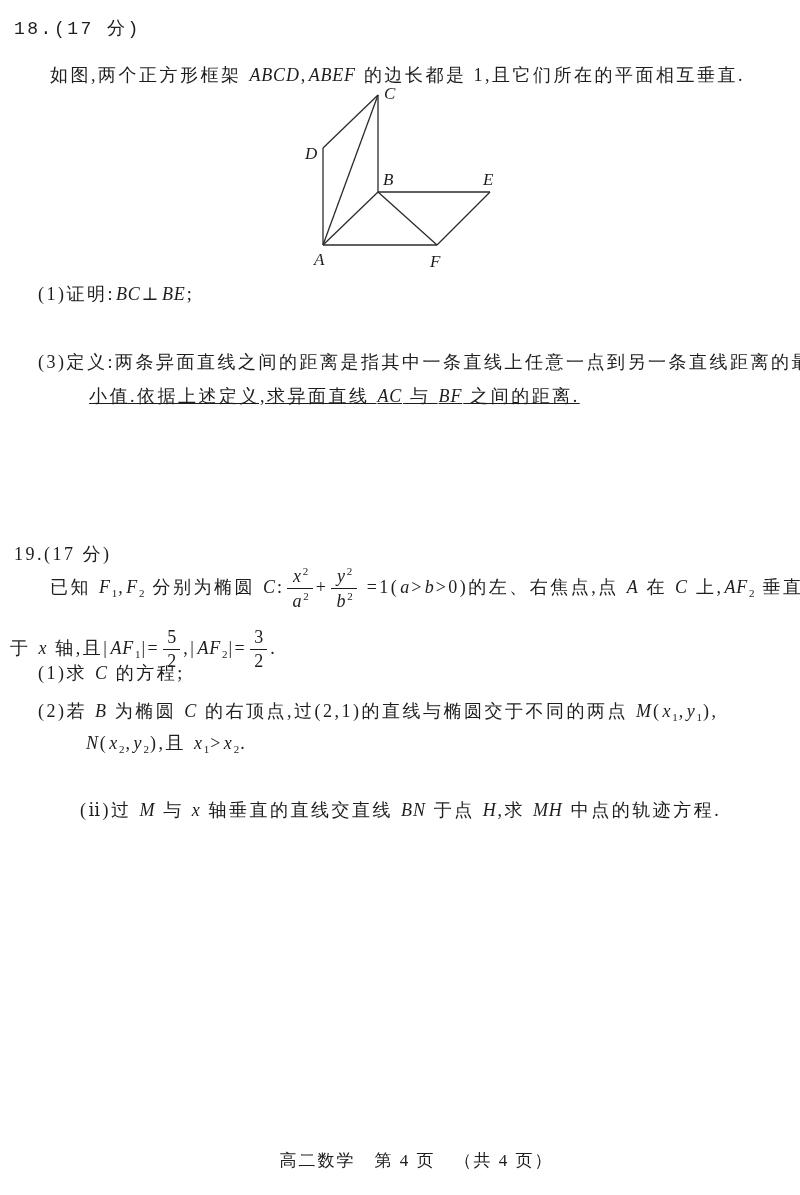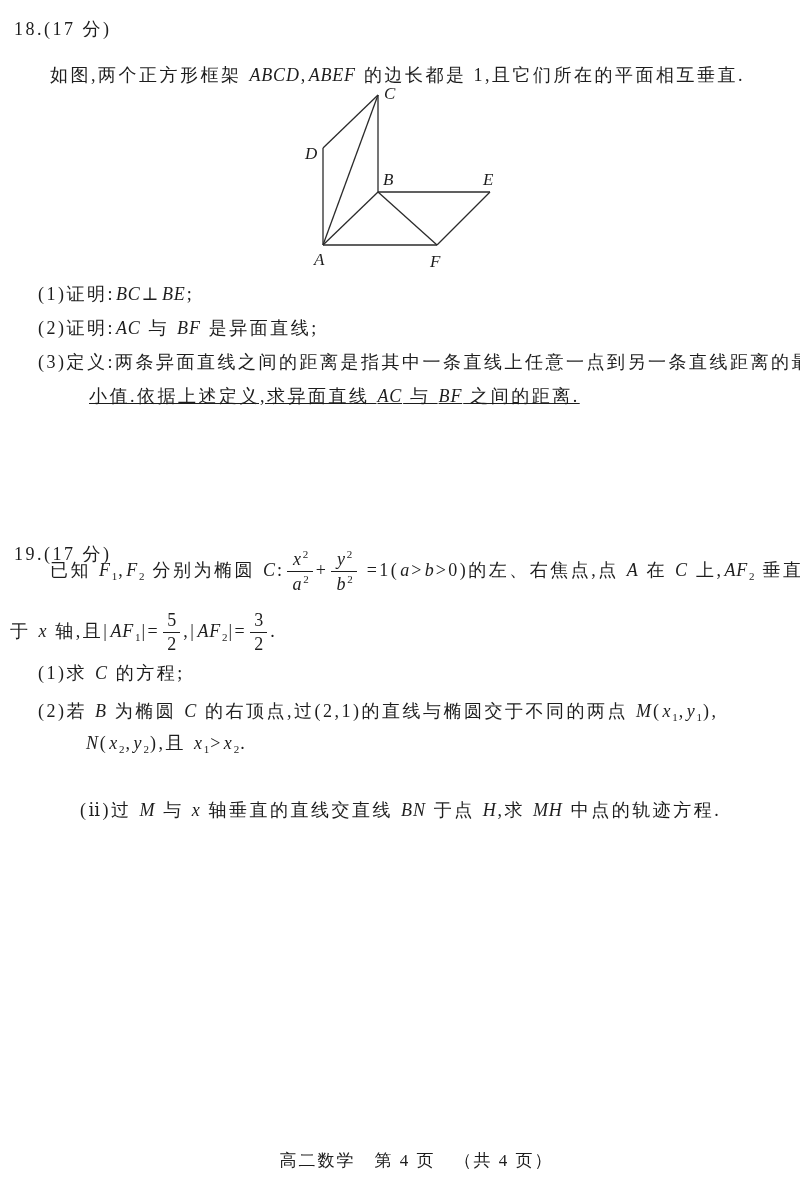--- a/index.html
+++ b/index.html
@@ -12,38 +12,38 @@
   .line{
     position:absolute;white-space:nowrap;
     font-size:18px;letter-spacing:2.5px;line-height:1.3;
   }
   .seg-cn{}
   .seg-it{font-style:italic;letter-spacing:0.8px;padding:0 1px;}
   .seg-sub{font-size:11px;vertical-align:-4px;letter-spacing:0;padding-right:1px;}
   .seg-sup{font-size:11px;vertical-align:7px;letter-spacing:0;}
   .frac{
     display:inline-block;vertical-align:middle;text-align:center;
-    letter-spacing:0;margin:0 3px;line-height:1.08;
+    letter-spacing:0;margin:17px 3px;line-height:1.08;
   }
   .frac .fnum{display:block;padding:0 4px 2px;}
   .frac .fden{display:block;border-top:1.3px solid #1d1d1d;padding:2px 4px 0;}
   .figure{position:absolute;left:300px;top:80px;width:210px;height:195px;}
   .figure text{
     font-family:"Liberation Serif","DejaVu Serif",serif;
     font-style:italic;font-size:17px;fill:#1d1d1d;
   }
   .footer-wrap{position:absolute;left:0;top:1150px;width:785px;text-align:center;margin-left:24px;}
   .footer-wrap .line{position:static;font-size:17px;letter-spacing:2px;}
 </style>
 </head>
 <body>
 
 <div class="page">
 
-  <div class="line" style="left:14px;top:18px;"><span class="seg-cn">18.(17 分)</span></div>
+  <div class="line" style="left:14px;top:18px;font-family:Liberation Mono, monospace;"><span class="seg-cn">18.(17 分)</span></div>
 
   <div class="line" style="left:50px;top:50px;margin-top:14px;"><span class="seg-cn">如图,两个正方形框架 </span><span class="seg-it">ABCD</span><span class="seg-cn">,</span><span class="seg-it">ABEF</span><span class="seg-cn"> 的边长都是 1,且它们所在的平面相互垂直.</span></div>
 
   <svg class="figure" viewBox="0 0 210 195">
     <g stroke="#2b2b2b" stroke-width="1.3" fill="none" stroke-linejoin="round">
       <path d="M23,68 L78,15"></path>
       <path d="M78,15 L78,112"></path>
       <path d="M23,68 L23,165"></path>
       <path d="M23,165 L78,15"></path>
       <path d="M23,165 L78,112"></path>
@@ -55,21 +55,20 @@
     <text x="14" y="185">A</text>
     <text x="83" y="105">B</text>
     <text x="84" y="19">C</text>
     <text x="5" y="79">D</text>
     <text x="183" y="105">E</text>
     <text x="130" y="187">F</text>
   </svg>
 
   <div class="line" style="left:38px;top:283px;"><span class="seg-cn">(1)证明:</span><span class="seg-it">BC</span><span class="seg-cn">⊥</span><span class="seg-it">BE</span><span class="seg-cn">;</span></div>
 
-  <div class="line" style="left:38px;top:317px;"><span class="seg-cn">(2)证明:</span><span class="seg-it">AC</span><span class="seg-cn"> 与 </span><span class="seg-it">BF</span><span class="seg-cn"> 是异面直线;</span></div>
 
   <div class="line" style="left:38px;top:351px;"><span class="seg-cn">(3)定义:两条异面直线之间的距离是指其中一条直线上任意一点到另一条直线距离的最</span></div>
 
   <div class="line" style="left:89px;top:385px;text-decoration:underline;"><span class="seg-cn">小值.依据上述定义,求异面直线 </span><span class="seg-it">AC</span><span class="seg-cn"> 与 </span><span class="seg-it">BF</span><span class="seg-cn"> 之间的距离.</span></div>
 
   <div class="line" style="left:14px;top:543px;"><span class="seg-cn">19.(17 分)</span></div>
 
   <div class="line" style="left:50px;top:549px;"><span class="seg-cn">已知 </span><span class="seg-it">F</span><span class="seg-sub">1</span><span class="seg-cn">,</span><span class="seg-it">F</span><span class="seg-sub">2</span><span class="seg-cn"> 分别为椭圆 </span><span class="seg-it">C</span><span class="seg-cn">:</span><span class="frac"><span class="fnum"><span class="seg-it">x</span><span class="seg-sup">2</span></span><span class="fden"><span class="seg-it">a</span><span class="seg-sup">2</span></span></span><span class="seg-cn">+</span><span class="frac"><span class="fnum"><span class="seg-it">y</span><span class="seg-sup">2</span></span><span class="fden"><span class="seg-it">b</span><span class="seg-sup">2</span></span></span><span class="seg-cn"> =1(</span><span class="seg-it">a</span><span class="seg-cn">&gt;</span><span class="seg-it">b</span><span class="seg-cn">&gt;0)的左、右焦点,点 </span><span class="seg-it">A</span><span class="seg-cn"> 在 </span><span class="seg-it">C</span><span class="seg-cn"> 上,</span><span class="seg-it">AF</span><span class="seg-sub">2</span><span class="seg-cn"> 垂直</span></div>
 
   <div class="line" style="left:10px;top:611px;"><span class="seg-cn">于 </span><span class="seg-it">x</span><span class="seg-cn"> 轴,且|</span><span class="seg-it">AF</span><span class="seg-sub">1</span><span class="seg-cn">|=</span><span class="frac"><span class="fnum"><span class="seg-cn">5</span></span><span class="fden"><span class="seg-cn">2</span></span></span><span class="seg-cn">,|</span><span class="seg-it">AF</span><span class="seg-sub">2</span><span class="seg-cn">|=</span><span class="frac"><span class="fnum"><span class="seg-cn">3</span></span><span class="fden"><span class="seg-cn">2</span></span></span><span class="seg-cn">.</span></div>

